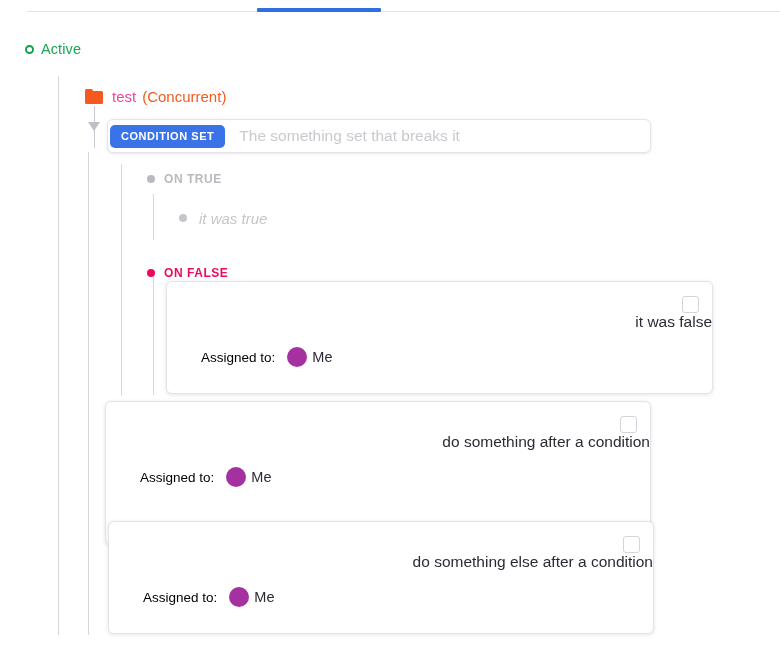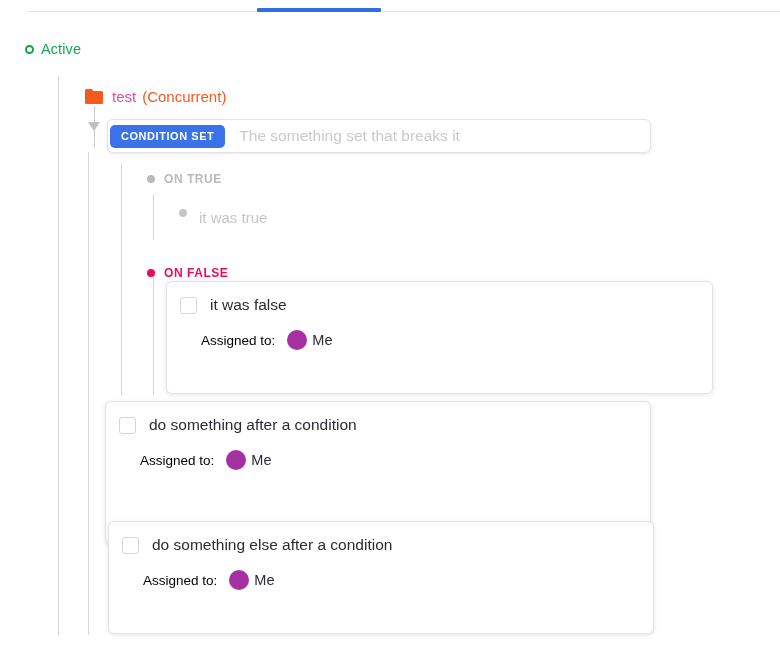--- a/index.html
+++ b/index.html
@@ -194,21 +194,23 @@
     letter-spacing: 0.55px;
   }
   .branch-true .branch-dot { background: #b9b9bf; }
   .branch-true .branch-label { color: #b9b9bf; }
   .branch-false .branch-dot { background: #ec0a5e; }
   .branch-false .branch-label { color: #ec0a5e; }
 
   .subitem {
     position: absolute;
     display: flex;
+    align-items: center;
     height: 18px;
+    font-style: italic;
   }
   .subitem-dot {
     width: 8px;
     height: 8px;
     border-radius: 50%;
     background: #c5c5cb;
     margin-right: 12px;
     flex: none;
   }
   .subitem-label {
@@ -222,20 +224,21 @@
     background: #ffffff;
     border: 1px solid #e4e4e8;
     border-radius: 6px;
     box-shadow: 0 1px 4px rgba(30,30,50,0.12);
     box-sizing: border-box;
   }
   .card-title-row {
     display: flex;
     align-items: flex-end;
     padding: 14px 0 0 13px;
+    flex-direction: column;
   }
   .chk {
     width: 15px;
     height: 15px;
     border: 1px solid #d4d4da;
     border-radius: 3px;
     background: #fff;
     margin-right: 13px;
     flex: none;
   }

